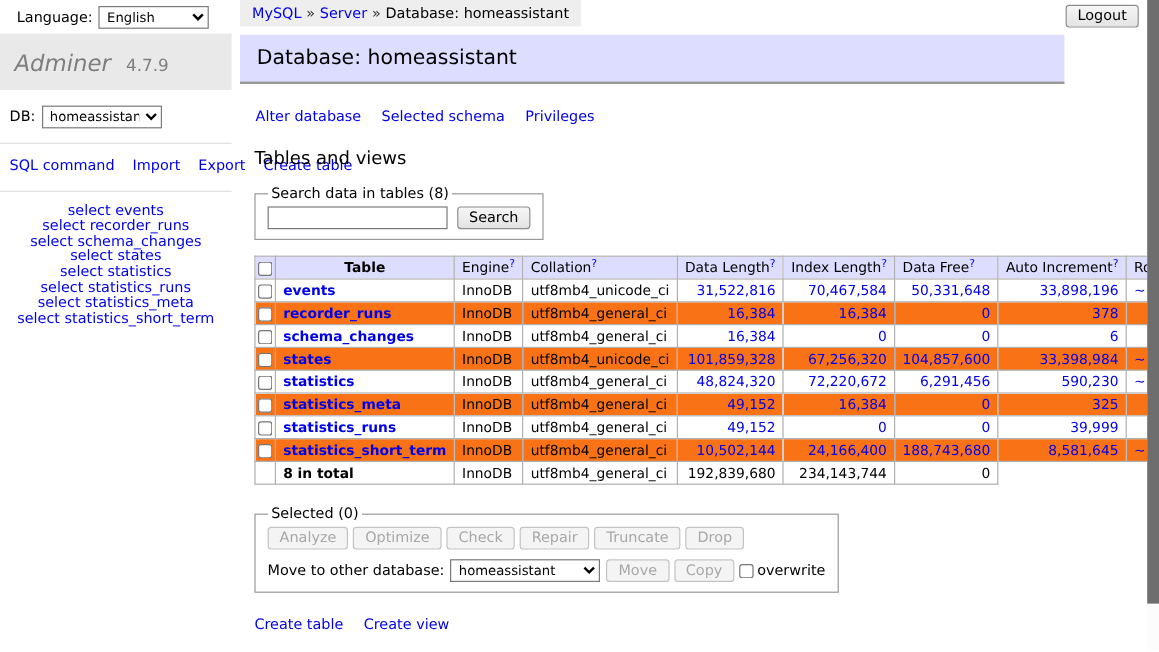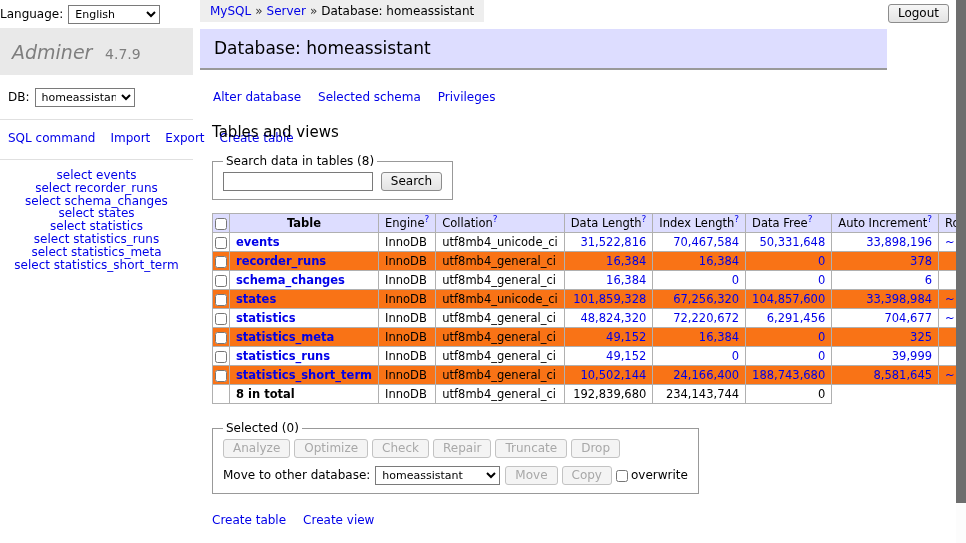--- a/index.html
+++ b/index.html
@@ -12,21 +12,21 @@
   }
   a { color:#0000e8; text-decoration:none; cursor:pointer; }
 
   #page { position:relative; width:966px; height:543px; overflow:hidden; background:#fff; }
 
   
   #scrollbar { position:absolute; right:0; top:0; width:10px; height:543px; background:#fcfcfc; }
   #scrollbar .thumb { width:10px; height:503px; background:#6e6e6e; }
 
   
-  #lang { position:absolute; top:5px; left:0; white-space:nowrap; }
+  #lang { position:absolute; top:5px; left:14px; white-space:nowrap; }
   #lang select { width:92px; margin-left:5px; }
 
   select, input[type=text] {
     font-family:inherit; font-size:11px; border:1px solid #7a7a7a;
     background:#fff; padding:1px 2px; height:19px;
   }
 
   button {
     font-family:inherit; font-size:12px; color:#000;
     background:linear-gradient(#f6f6f6,#e3e3e3);
@@ -202,21 +202,21 @@
             <td class="num"><a>~ 299,833</a></td>
           </tr>
           <tr class="odd">
             <td class="check"><input type="checkbox" style=""></td>
             <td class="name"><a>statistics</a></td>
             <td>InnoDB</td>
             <td>utf8mb4_general_ci</td>
             <td class="num"><a>48,824,320</a></td>
             <td class="num"><a>72,220,672</a></td>
             <td class="num"><a>6,291,456</a></td>
-            <td class="num"><a>704,677</a></td>
+            <td class="num"><a>590,230</a></td>
             <td class="num"><a>~ 569,159</a></td>
           </tr>
           <tr class="even">
             <td class="check"><input type="checkbox" style=""></td>
             <td class="name"><a>statistics_meta</a></td>
             <td>InnoDB</td>
             <td>utf8mb4_general_ci</td>
             <td class="num"><a>49,152</a></td>
             <td class="num"><a>16,384</a></td>
             <td class="num"><a>0</a></td>

